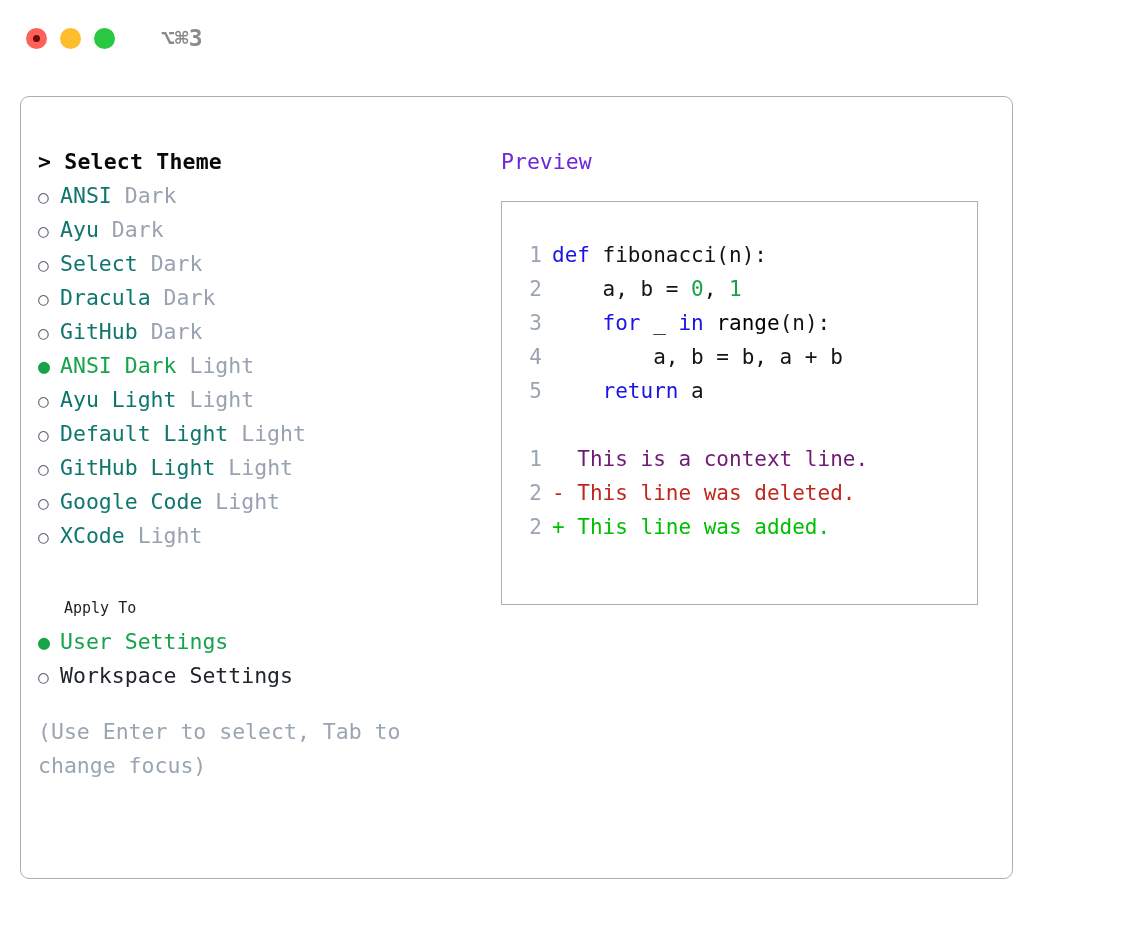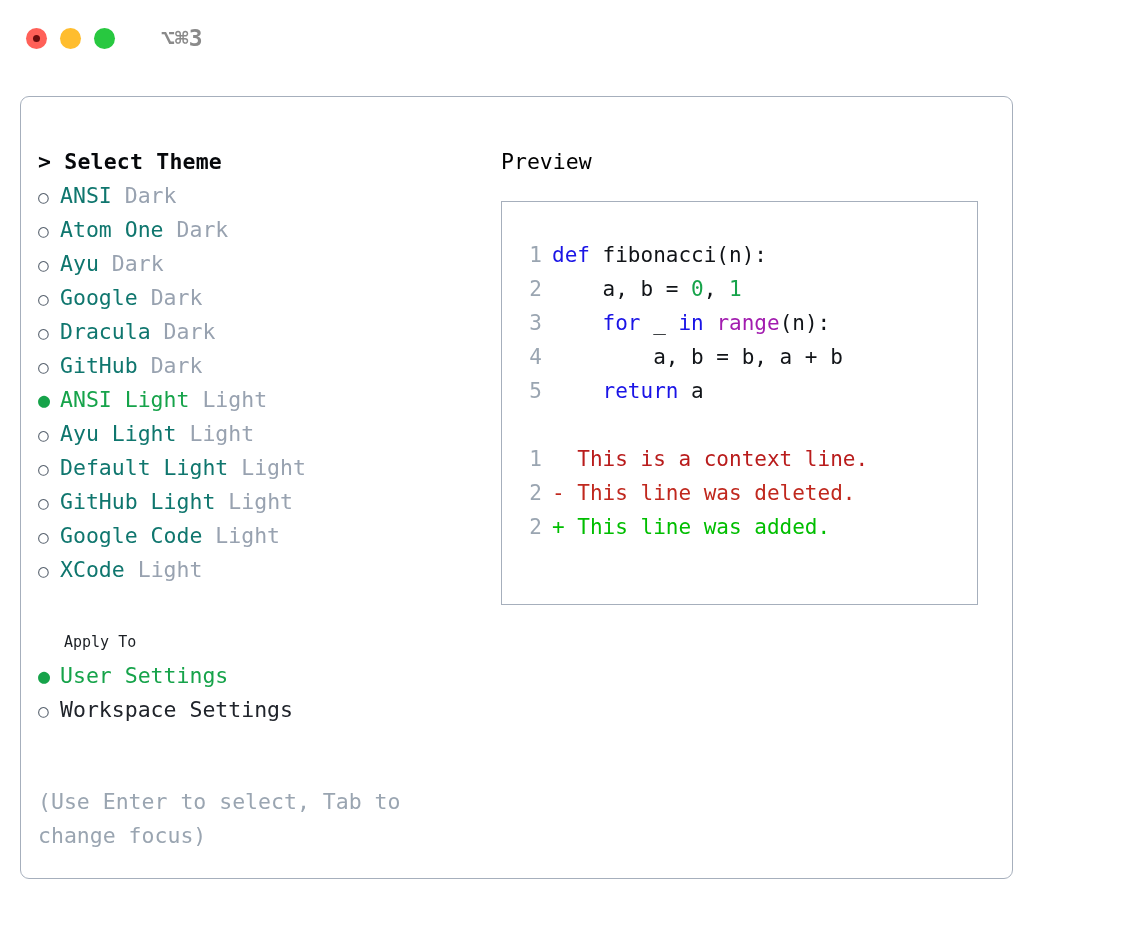--- a/index.html
+++ b/index.html
@@ -123,34 +123,33 @@
     padding-left: 26px;
   }
   .spacer-lg { height: 38px; }
   .spacer-sm { height: 22px; }
   .hint {
     font-size: 21.5px;
     line-height: 34px;
     color: #9AA5B1;
     width: 400px;
     white-space: pre-wrap;
-    margin-top: 36px;
   }
   .apply-name { color: #20242b; }
   .apply-name.selected { color: #16A34A; text-align: right; }
   
   .right-col {
     position: absolute;
     left: 480px;
     top: 48px;
     width: 495px;
   }
   .preview-title {
     font-size: 21.5px;
-    color: #000000;
+    color: #6d28d9;
     line-height: 34px;
     margin-bottom: 22px;
     white-space: pre;
   }
   .preview-panel {
     width: 477px;
     height: 404px;
     border: 1.5px solid #A6AFBC;
     box-sizing: border-box;
     background: #ffffff;
@@ -163,25 +162,25 @@
     color: #111418;
   }
   .lnum {
     display: inline-block;
     width: 32px;
     text-align: right;
     color: #9AA5B1;
     margin-right: 10px;
   }
   .kw   { color: #1A14E6; }
-  .fn   { color: #a21caf; }
+  .fn   { color: #000000; }
   .num  { color: #16A34A; }
   .plain{ color: #111418; }
   .blank-line { height: 34px; }
-  .diff-ctx { color: #b91c1c; }
+  .diff-ctx { color: #701a75; }
   .diff-del { color: #C0281E; }
   .diff-add { color: #00BE00; }
 </style>
 </head>
 <body>
 
 <div class="app-window">
 
   <div class="titlebar">
     <div class="traffic-lights">
@@ -194,26 +193,25 @@
     <div class="shortcut">⌥⌘3</div>
   </div>
 
   <div class="frame">
     <div class="frame-inner">
 
       <div class="left-col">
         <div class="row header">&gt; Select Theme</div>
         <div id="theme-list">
             <div class="row"><span class="bullet">○</span><span class="theme-name">ANSI</span> <span class="badge">Dark</span></div>
-            <div class="row"><span class="bullet">○</span><span class="theme-name">Atom One</span> <span class="badge">Dark</span></div>
             <div class="row"><span class="bullet">○</span><span class="theme-name">Ayu</span> <span class="badge">Dark</span></div>
-            <div class="row"><span class="bullet">○</span><span class="theme-name">Google</span> <span class="badge">Dark</span></div>
+            <div class="row"><span class="bullet">○</span><span class="theme-name">Select</span> <span class="badge">Dark</span></div>
             <div class="row"><span class="bullet">○</span><span class="theme-name">Dracula</span> <span class="badge">Dark</span></div>
             <div class="row"><span class="bullet">○</span><span class="theme-name">GitHub</span> <span class="badge">Dark</span></div>
-            <div class="row"><span class="bullet filled">●</span><span class="theme-name selected">ANSI Light</span> <span class="badge">Light</span></div>
+            <div class="row"><span class="bullet filled">●</span><span class="theme-name selected">ANSI Dark</span> <span class="badge">Light</span></div>
             <div class="row"><span class="bullet">○</span><span class="theme-name">Ayu Light</span> <span class="badge">Light</span></div>
             <div class="row"><span class="bullet">○</span><span class="theme-name">Default Light</span> <span class="badge">Light</span></div>
             <div class="row"><span class="bullet">○</span><span class="theme-name">GitHub Light</span> <span class="badge">Light</span></div>
             <div class="row"><span class="bullet">○</span><span class="theme-name">Google Code</span> <span class="badge">Light</span></div>
             <div class="row"><span class="bullet">○</span><span class="theme-name">XCode</span> <span class="badge">Light</span></div>
           </div>
 
         <div class="spacer-lg"></div>
         <div class="section-label">Apply To</div>
         <div id="apply-list">

